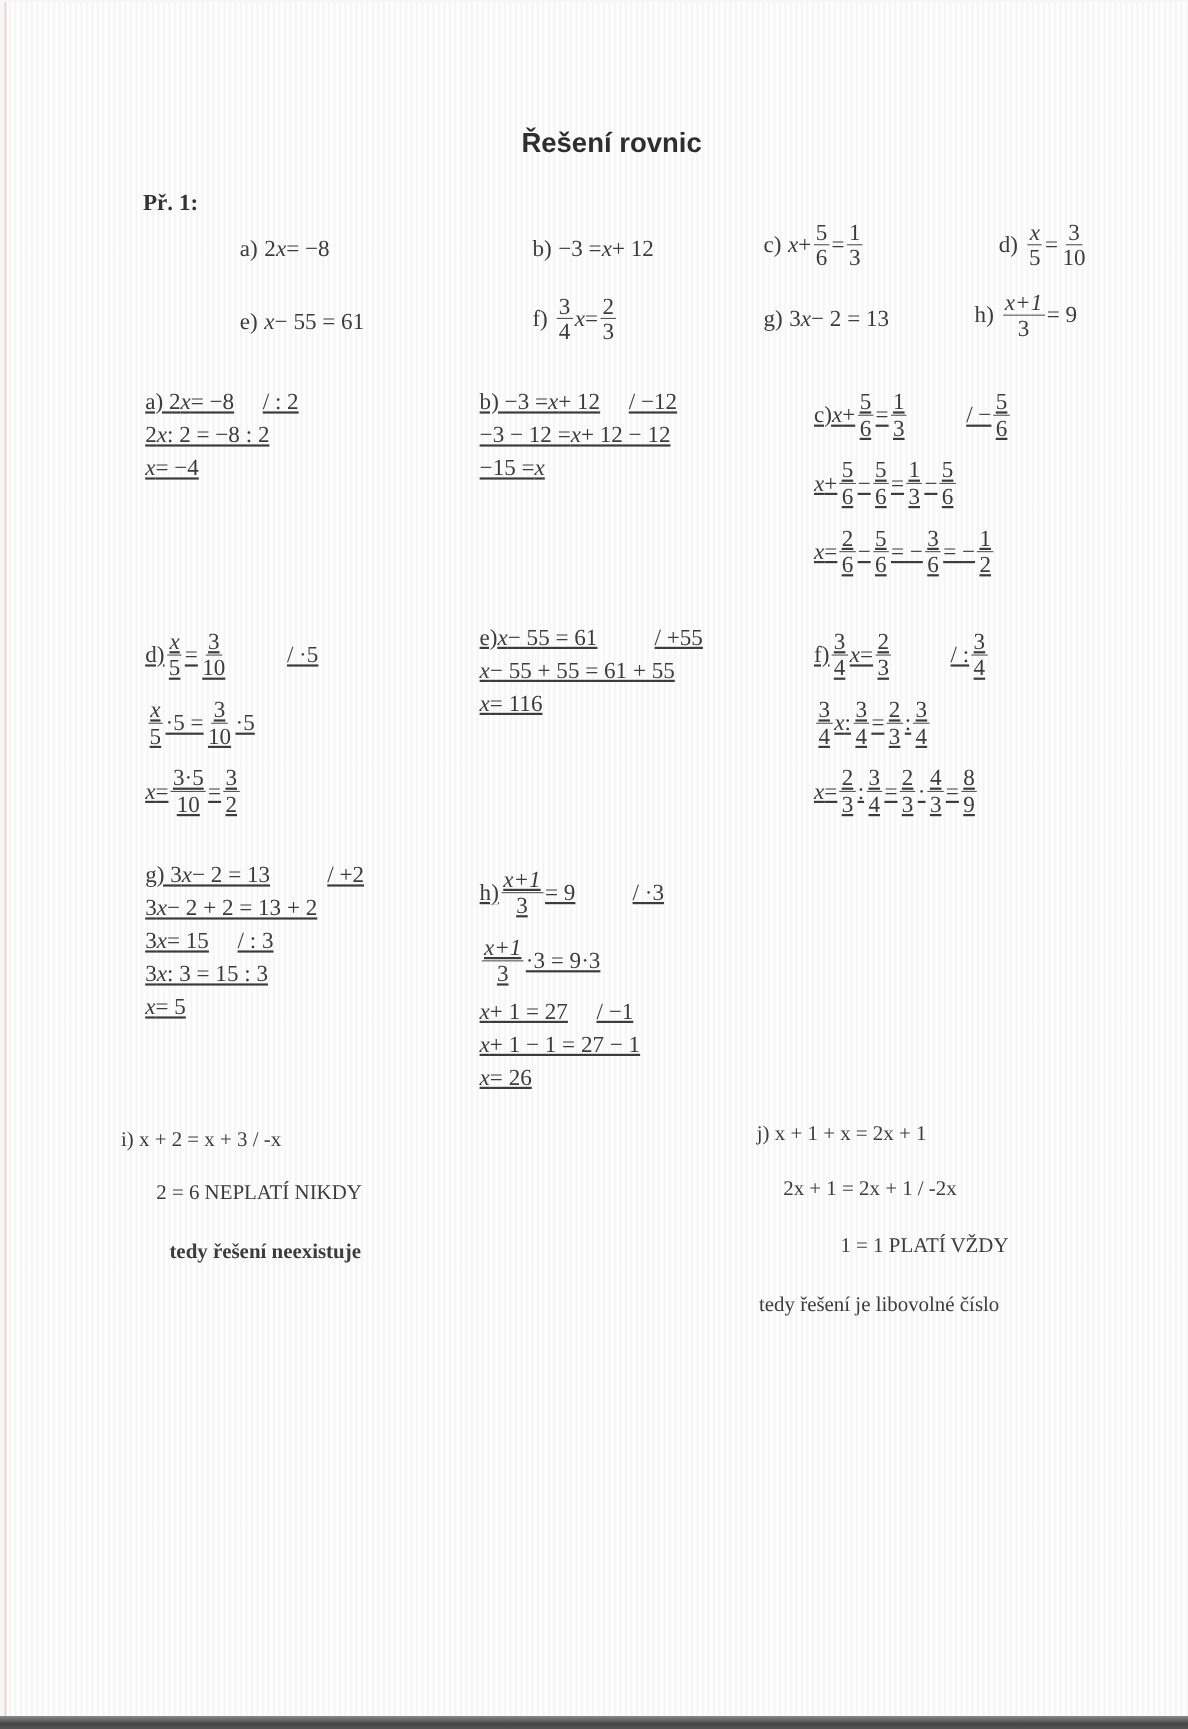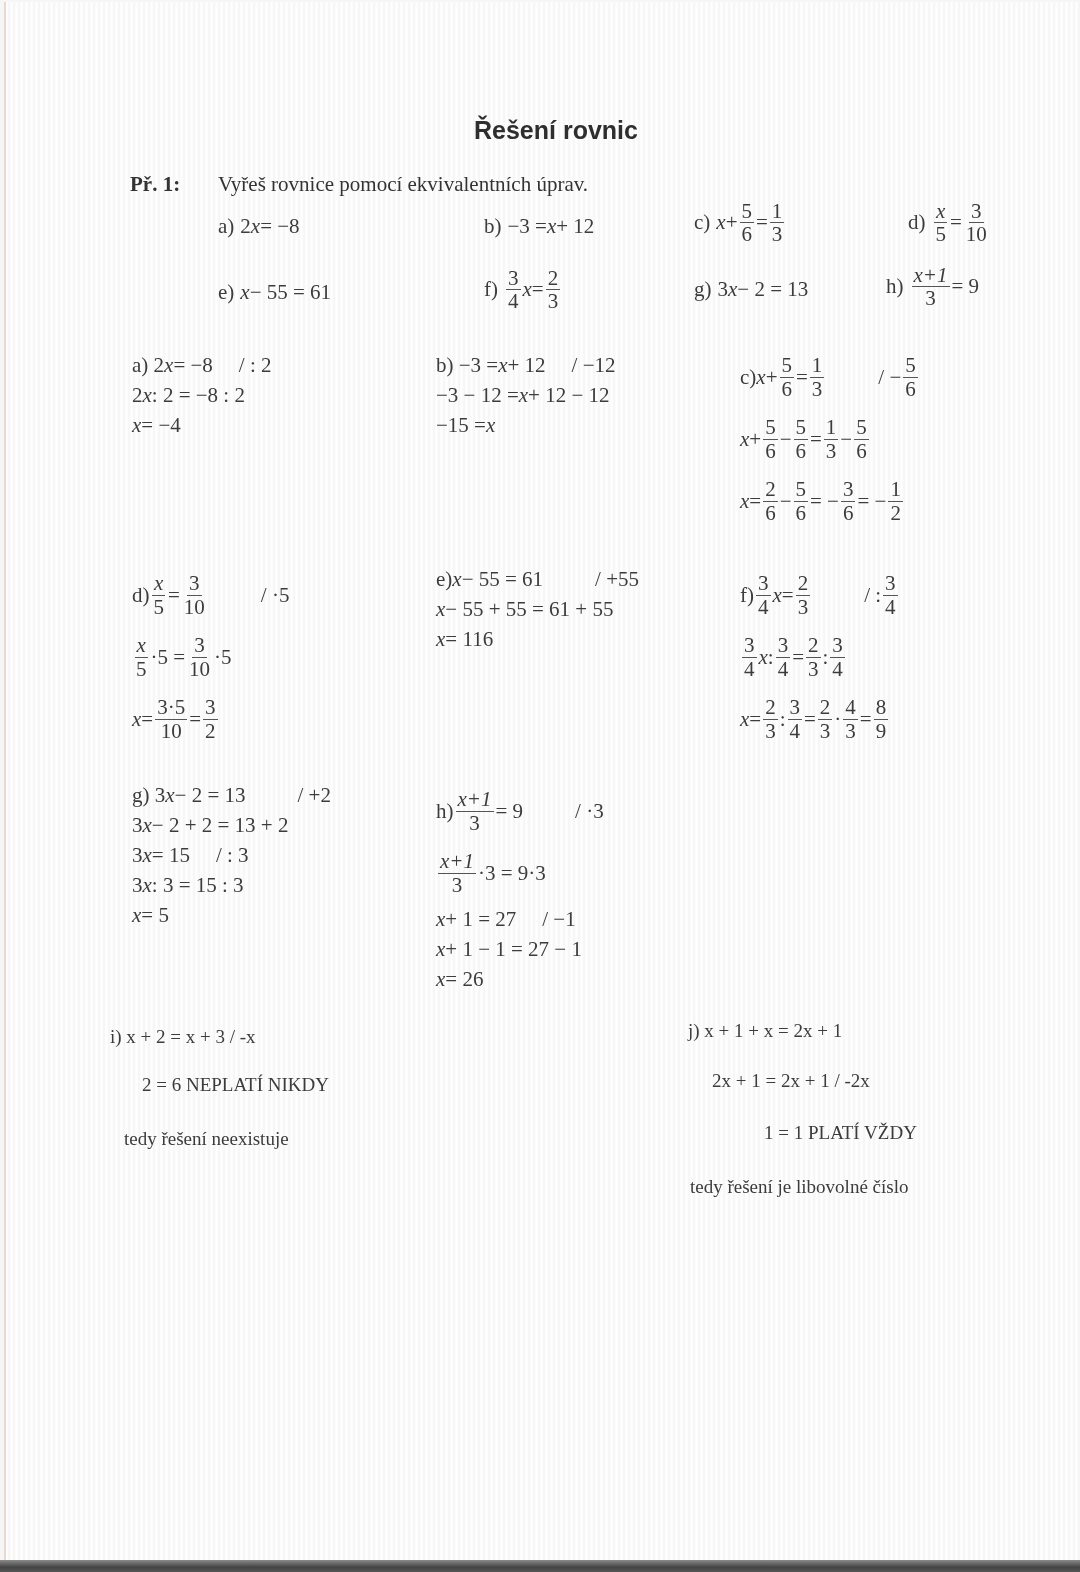--- a/index.html
+++ b/index.html
@@ -29,32 +29,31 @@
     position:absolute; left:212px; top:170px; font-size:21px; color:#333;
   }
   .eq { position:absolute; font-size:21px; white-space:nowrap; display:flex; align-items:center; color:#3c3c3c; }
   .tok { display:inline-block; }
   .tok.gap { width:6px; }
   .tok.wide { width:26px; }
   .frac { display:inline-flex; flex-direction:column; align-items:center; vertical-align:middle; margin:0 2px; line-height:1.05; }
   .frac .num { border-bottom:1px solid #555; padding:0 2px; }
   .frac .den { padding:0 2px; }
   .it { font-style:italic; }
-  .line { display:flex; align-items:center; height:30px; }
+  .line { display:flex; align-items:center; height:30px;text-decoration:underline; }
   .block { position:absolute; font-size:21px; color:#3c3c3c; white-space:nowrap; }
   .block .line.tall { height:62px; }
   .plain { position:absolute; font-size:19px; color:#3c3c3c; white-space:nowrap; }
 </style>
 </head>
 <body>
 
 <div class="page">
   <div class="title">Řešení rovnic</div>
   <div class="task-label">Př. 1:</div>
-  <div class="task-text">Vyřeš rovnice pomocí ekvivalentních úprav.</div>
 
   <div id="problems">
       <div class="eq" style="left: 212px; top: 212px;">
         <span class="tok">a)</span>
         <span class="tok gap"></span>
         <span class="tok">2</span>
         <span class="tok it">x</span>
         <span class="tok"> = −8</span>
       </div>
       <div class="eq" style="left: 478px; top: 212px;">
@@ -429,20 +428,20 @@
         </div>
         <div class="line">
           <span class="tok it">x</span>
           <span class="tok"> = 26</span>
         </div>
       </div>
     </div>
 
   <div class="plain" style="left:104px;top:1024px;">i)   x + 2 = x + 3  / -x</div>
   <div class="plain" style="left:136px;top:1072px;">2 = 6  NEPLATÍ NIKDY</div>
-  <div class="plain" style="left:118px;top:1126px;">tedy řešení neexistuje</div>
+  <div class="plain" style="left:148px;top:1126px;font-weight:bold;">tedy řešení neexistuje</div>
 
   <div class="plain" style="left:682px;top:1018px;">j)  x + 1 + x = 2x + 1</div>
   <div class="plain" style="left:706px;top:1068px;">2x + 1 = 2x + 1 / -2x</div>
   <div class="plain" style="left:734px;top:1120px;margin-left:24px;">1 = 1  PLATÍ VŽDY</div>
   <div class="plain" style="left:684px;top:1174px;text-align:right;">tedy řešení je libovolné číslo</div>
 </div>
 <div class="bottom-edge"></div>
 
 </body></html>

